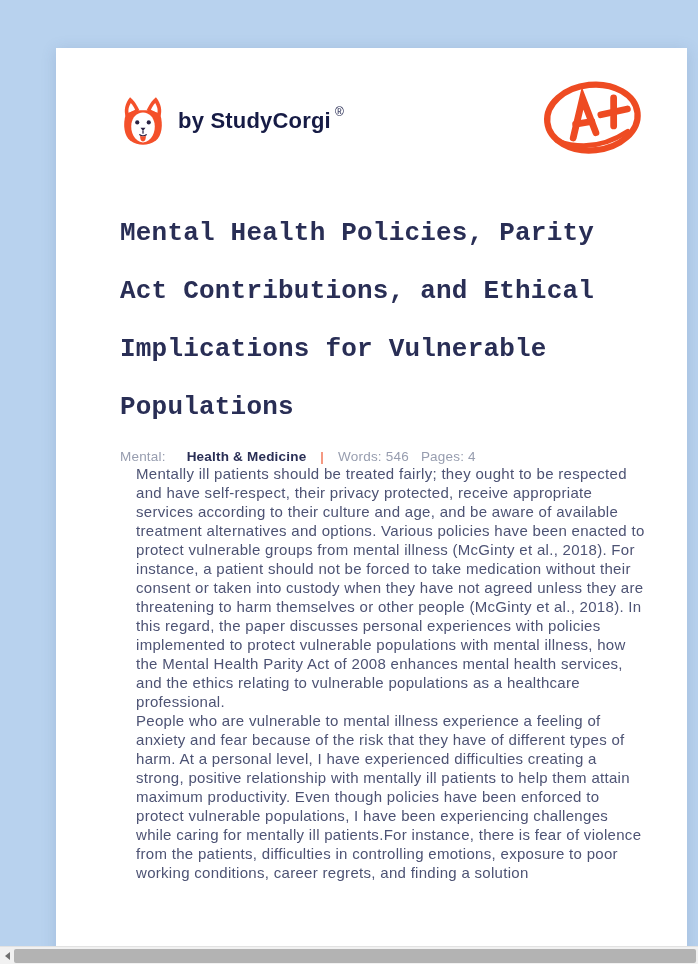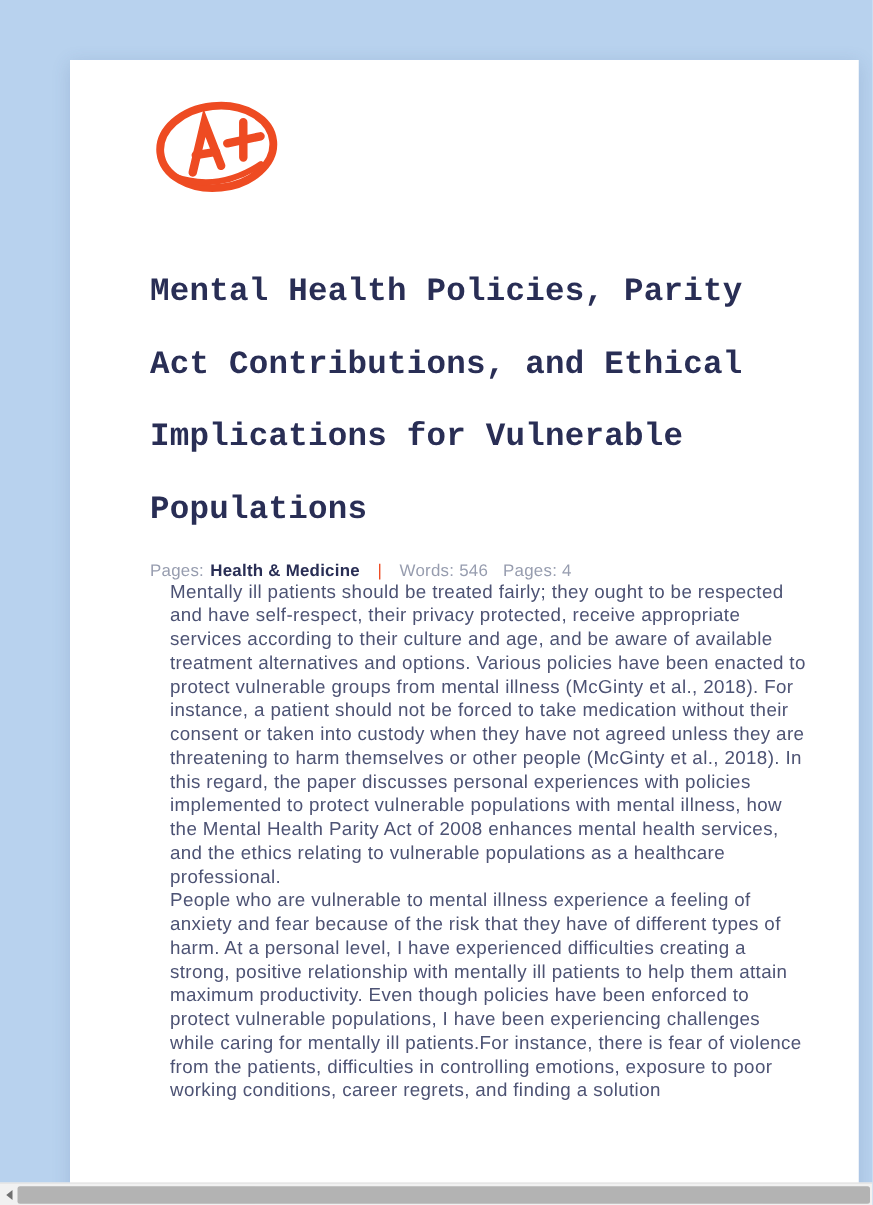--- a/index.html
+++ b/index.html
@@ -66,21 +66,21 @@
     margin-top: 13px;
     font-size: 13.5px;
     color: #979daf;
     letter-spacing: 0.2px;
     display: flex;
     align-items: center;
   }
   .meta .topic-value {
     color: #292e55;
     font-weight: 700;
-    margin-left: 5px;
+    margin-left: 21px;
   }
   .meta .separator {
     color: #ee4b22;
     margin: 0 14px;
   }
   .meta .words { margin-right: 12px; }
   
   .section h2 {
     width: 512px;
     font-size: 17px;
@@ -131,41 +131,60 @@
     border-radius: 2px;
   }
 </style>
 </head>
 <body>
 
 <div class="viewport">
   <div class="card">
 
     <div class="header-row">
+      <div class="brand">
+        <span class="logo-wrap">
+          <svg viewBox="0 0 64 70" width="46" height="56">
+            <path d="M14 2 C7 10 5 21 8 29 L27 20 C22 10 18 5 14 2 Z" fill="#f4502a"></path>
+            <path d="M15 10 C12 15 11 20 12 24 L21 19.5 C19 15 17 12 15 10 Z" fill="#ffffff"></path>
+            <path d="M50 2 C57 10 59 21 56 29 L37 20 C42 10 46 5 50 2 Z" fill="#f4502a"></path>
+            <path d="M49 10 C52 15 53 20 52 24 L43 19.5 C45 15 47 12 49 10 Z" fill="#ffffff"></path>
+            <path d="M8 26 C3.5 40 6 56 14 62 C20 66.5 26 68 32 68 C38 68 44 66.5 50 62 C58 56 60.5 40 56 26 C47 18 17 18 8 26 Z" fill="#f4502a"></path>
+            <path d="M32 23 C23 23 17.5 30 16 38 C13.8 50 20 63 32 65 C44 63 50.2 50 48 38 C46.5 30 41 23 32 23 Z" fill="#ffffff"></path>
+            <circle cx="24" cy="37" r="2.9" fill="#2a2344"></circle>
+            <circle cx="40" cy="37" r="2.9" fill="#2a2344"></circle>
+            <path d="M28.5 44.5 L35.5 44.5 L32 49 Z" fill="#2a2344"></path>
+            <path d="M32 49 L32 52 M27.5 54 Q32 57.5 36.5 54" stroke="#2a2344" stroke-width="1.7" fill="none" stroke-linecap="round"></path>
+            <path d="M28 55.5 Q27.8 63 32 63.5 Q36.2 63 36 55.5 Q32 57.5 28 55.5 Z" fill="#f4502a"></path>
+          </svg>
+        </span>
+        <span class="byline">by StudyCorgi</span>
+        <span class="reg">®</span>
+      </div>
 
       <div class="badge-wrap">
         <svg viewBox="0 0 110 86" width="107" height="83">
           <g transform="rotate(-6 55 43)" stroke="#ee4b22" fill="none" stroke-linecap="round">
             <ellipse cx="55" cy="42" rx="47" ry="34" stroke-width="6.5"></ellipse>
             <path d="M16 62 Q52 80 90 60" stroke-width="5"></path>
             <g stroke-width="7">
               <path d="M33 61 L47 21 L57 58"></path>
               <path d="M37 47 L54 46"></path>
               <path d="M64 40 L92 37"></path>
               <path d="M79 24 L76 53"></path>
             </g>
           </g>
         </svg>
       </div>
     </div>
 
     <h1 class="title">Mental Health Policies, Parity Act Contributions, and Ethical Implications for Vulnerable Populations</h1>
 
     <div class="meta">
-      <span class="topic-label">Pages:</span>
+      <span class="topic-label">Mental:</span>
       <span class="topic-value">Health &amp; Medicine</span>
       <span class="separator">|</span>
       <span class="words">Words: 546</span>
       <span class="pages">Pages: 4</span>
     </div>
 
     <div class="section first">
       <p>Mentally ill patients should be treated fairly; they ought to be respected and have self-respect, their privacy protected, receive appropriate services according to their culture and age, and be aware of available treatment alternatives and options. Various policies have been enacted to protect vulnerable groups from mental illness (McGinty et al., 2018). For instance, a patient should not be forced to take medication without their consent or taken into custody when they have not agreed unless they are threatening to harm themselves or other people (McGinty et al., 2018). In this regard, the paper discusses personal experiences with policies implemented to protect vulnerable populations with mental illness, how the Mental Health Parity Act of 2008 enhances mental health services, and the ethics relating to vulnerable populations as a healthcare professional.</p>
     </div>
 

